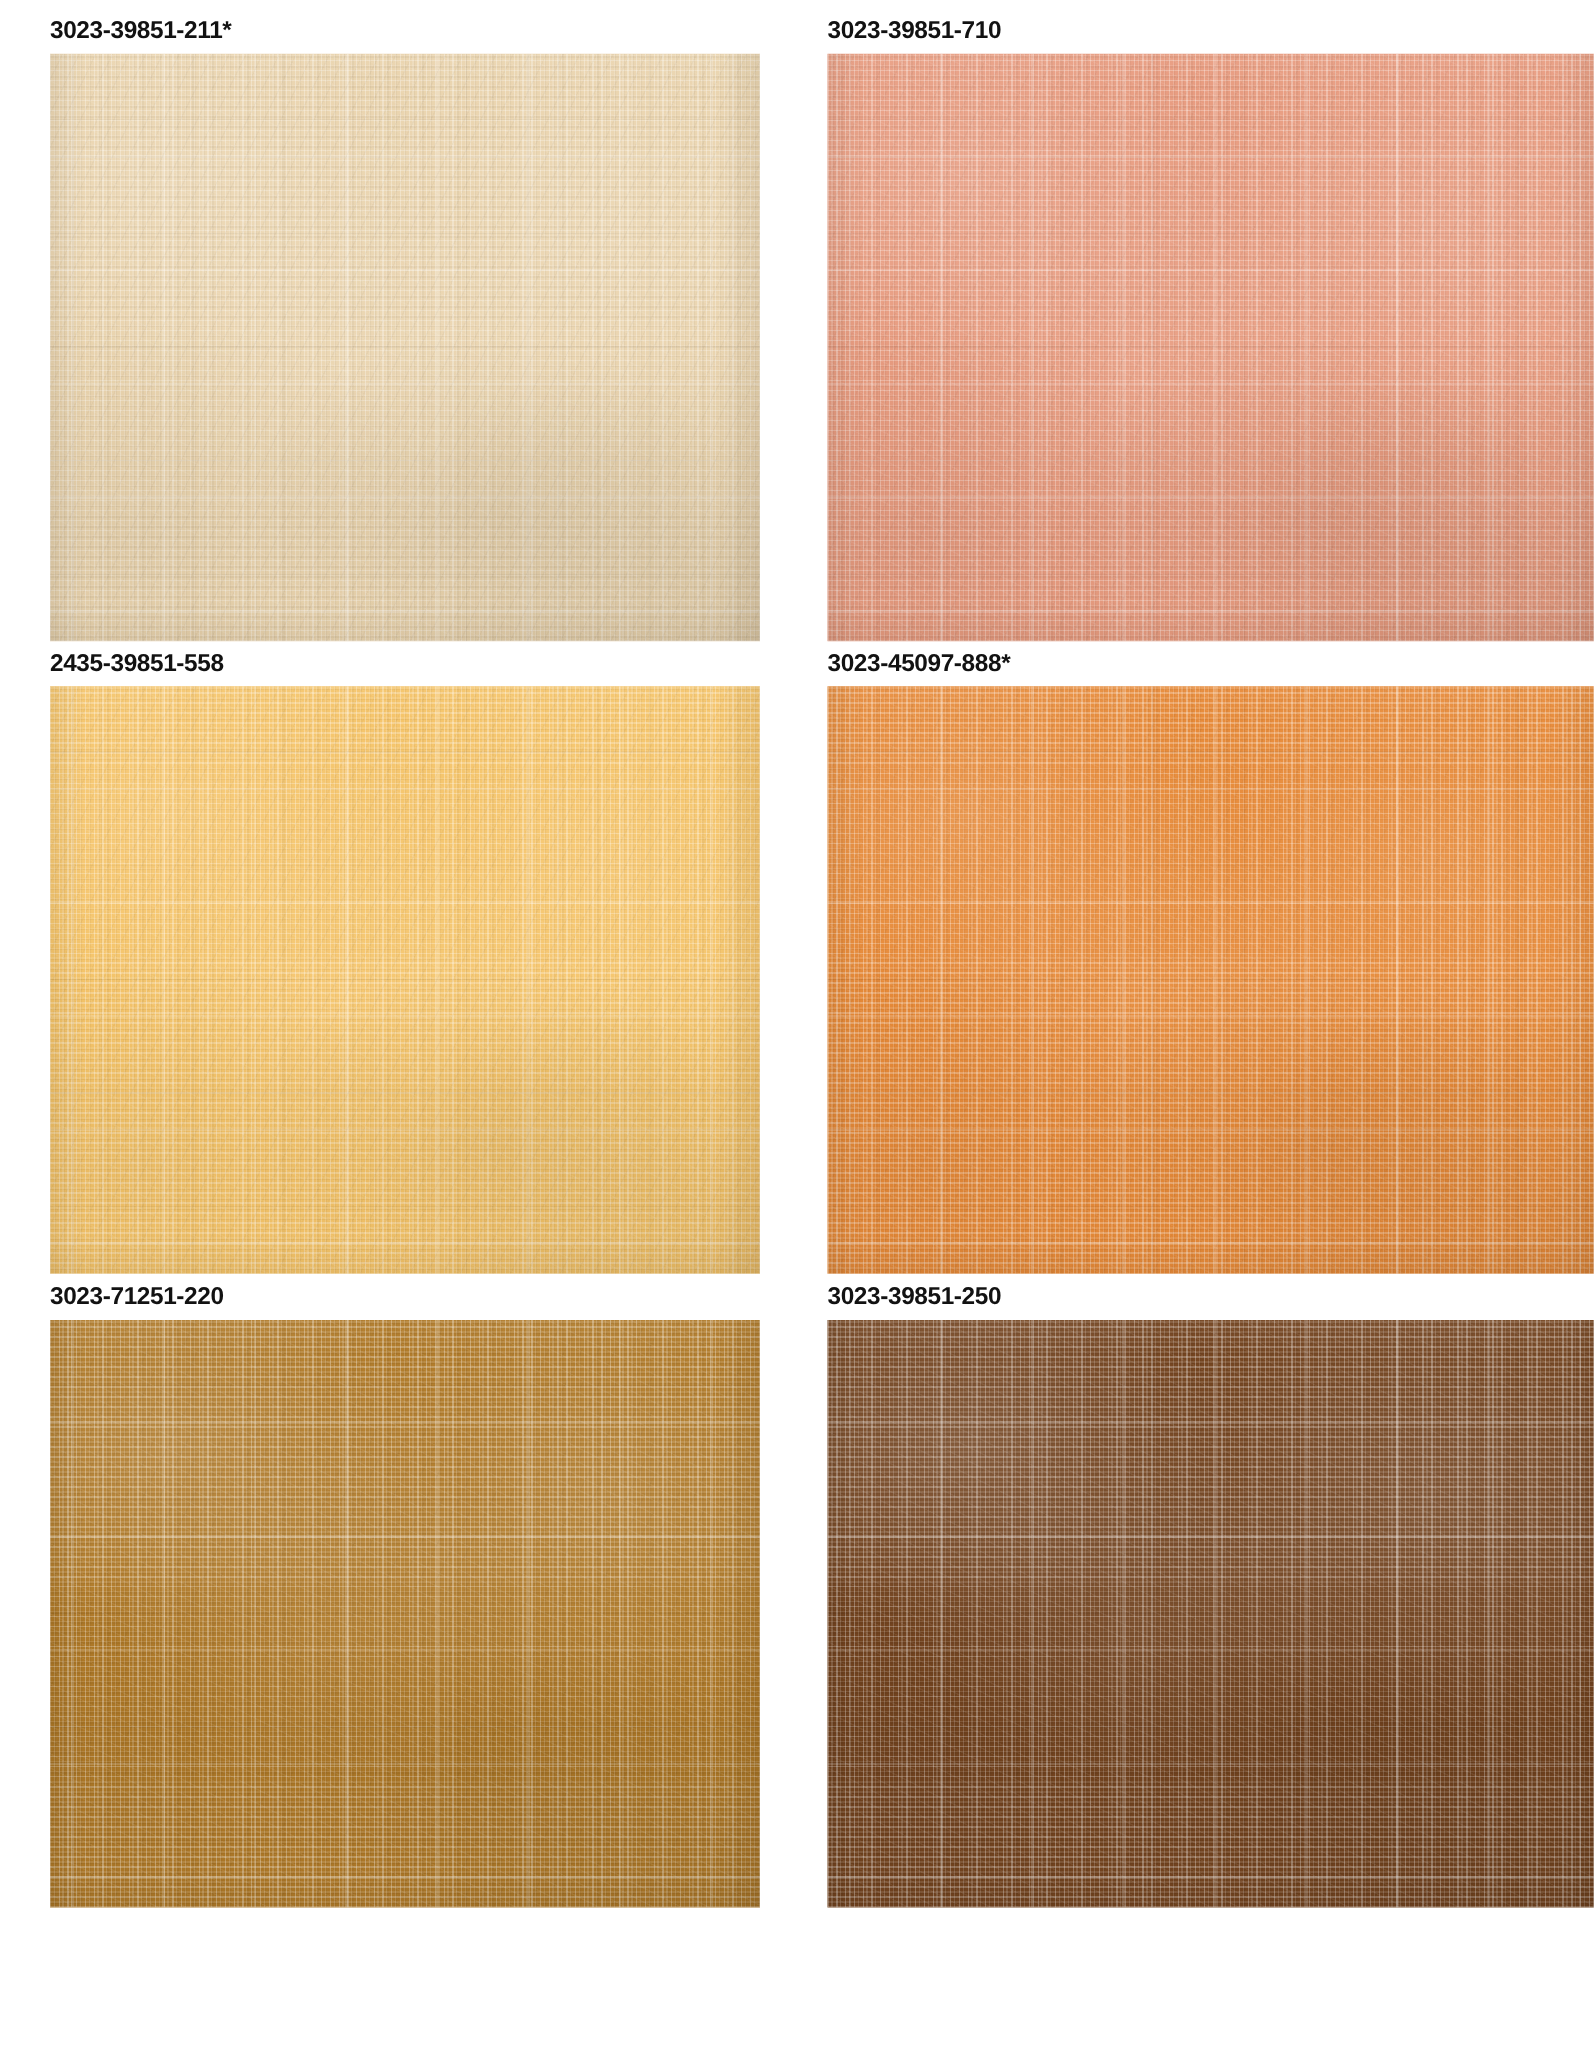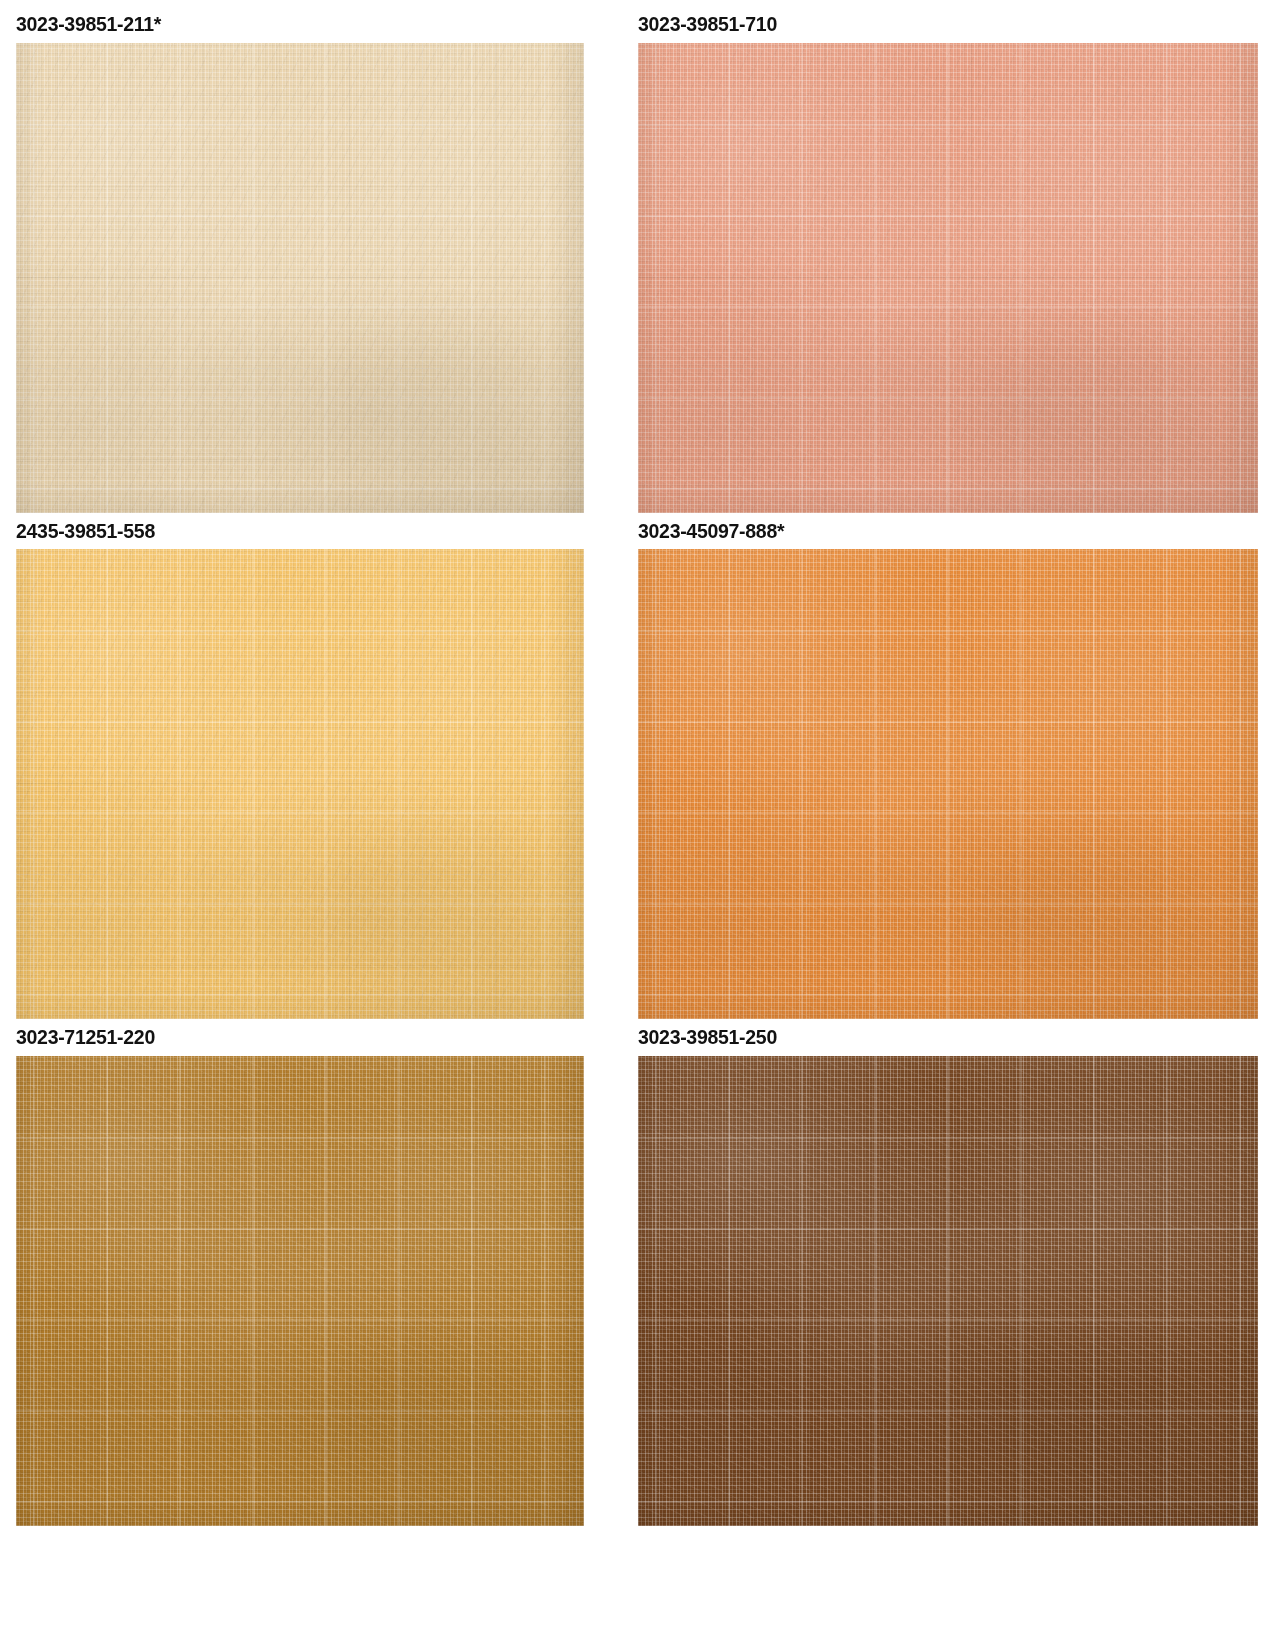--- a/index.html
+++ b/index.html
@@ -22,21 +22,21 @@
     height: 1650px;
     padding: 0;
     position: relative;
     background: #ffffff;
   }
 
   .swatch-grid {
     display: grid;
     grid-template-columns: 568px 54px 622px;
     grid-template-rows: repeat(3, auto);
-    padding-left: 16px;
+    padding-left: 40px;
     padding-top: 6px;
   }
 
   .cell {
     display: flex;
     flex-direction: column;
   }
   .cell.gutter { background: transparent; }
 
   .swatch-label {

